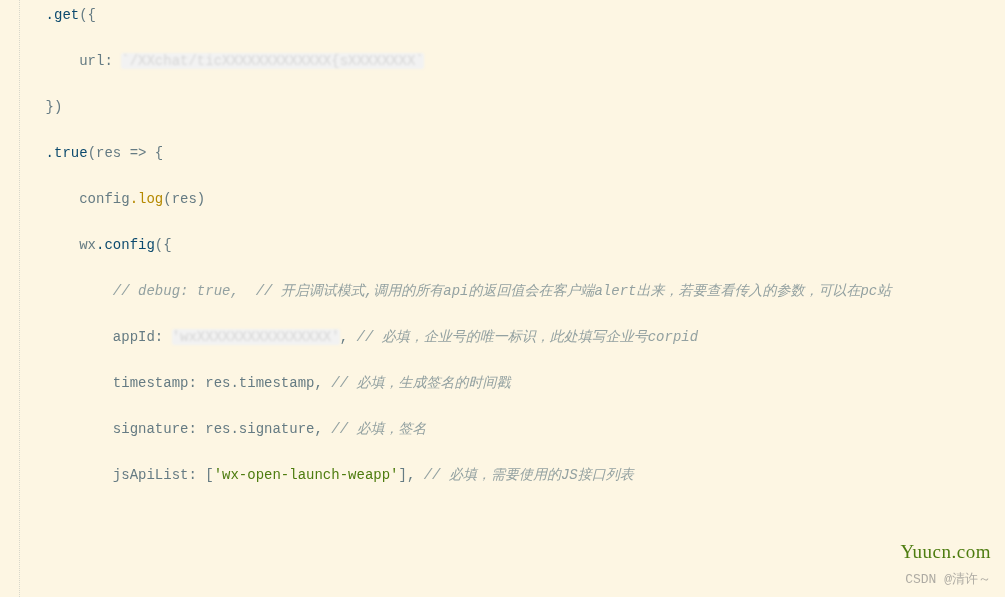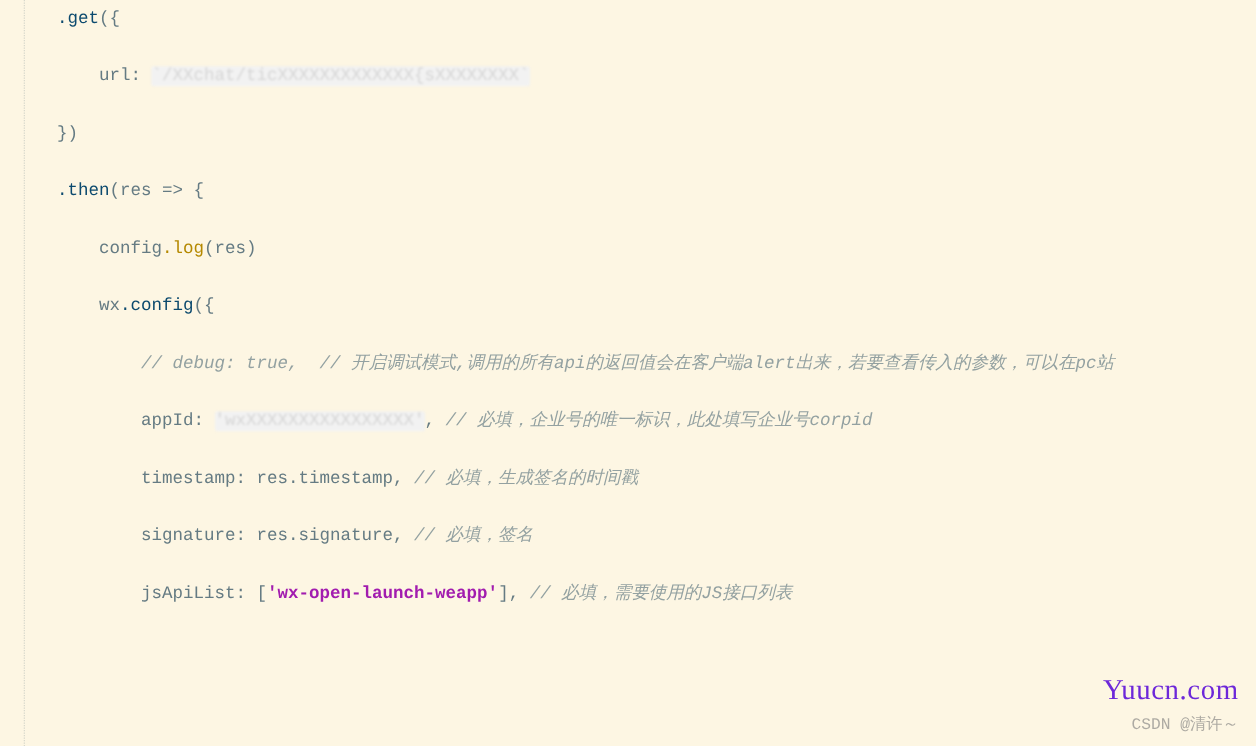--- a/index.html
+++ b/index.html
@@ -25,21 +25,21 @@
     font-family: inherit;
     font-size: inherit;
     line-height: inherit;
   }
   pre span { font-family: inherit; }
   .k-obj { color: #657b83; }
   .k-method { color: #0c4a6e; }
   .k-log { color: #b58900; }
   .k-wx { color: #657b83; }
   .k-punc { color: #657b83; }
-  .k-str { color: #a21caf; font-weight: bold; }
+  .k-str { color: #4d7c0f; }
   .k-com { color: #93a1a1; font-style: italic; }
   .k-blur {
     color: #d6d6d6;
     background: #f2f2f2;
     filter: blur(1px);
     border-radius: 2px;
   }
   .row { display: block; }
   .attribution {
     position: absolute;
@@ -48,36 +48,36 @@
     text-align: center;
     font-family: inherit;
     font-size: 13px;
     color: rgba(120,120,120,0.6);
   }
   .watermark {
     position: absolute;
     right: 14px;
     bottom: 34px;
     font-family: Georgia, 'Times New Roman', serif;
-    font-size: 23px;
-    color: #6d28d9;
+    font-size: 19px;
+    color: #4d7c0f;
     letter-spacing: 0.5px;
     margin-top: 16px;
   }
 </style>
 </head>
 <body>
 
 <div class="gutter"></div>
 
 <pre>
 <span class="row">    <span class="k-method">.get</span><span class="k-punc">({</span></span>
 <span class="row">        <span class="k-obj">url: </span><span class="k-blur">`/XXchat/ticXXXXXXXXXXXXX{sXXXXXXXX`</span></span>
 <span class="row">    <span class="k-punc">})</span></span>
-<span class="row">    <span class="k-method">.then</span><span class="k-punc">(res =&gt; {</span></span>
+<span class="row">    <span class="k-method">.true</span><span class="k-punc">(res =&gt; {</span></span>
 <span class="row">        <span class="k-obj">config</span><span class="k-log">.log</span><span class="k-punc">(res)</span></span>
 <span class="row">        <span class="k-wx">wx</span><span class="k-method">.config</span><span class="k-punc">({</span></span>
 <span class="row">            <span class="k-com">// debug: true,  // 开启调试模式,调用的所有api的返回值会在客户端alert出来，若要查看传入的参数，可以在pc站</span></span>
 <span class="row">            <span class="k-obj">appId: </span><span class="k-blur">'wxXXXXXXXXXXXXXXXX'</span><span class="k-punc">, </span><span class="k-com">// 必填，企业号的唯一标识，此处填写企业号corpid</span></span>
 <span class="row">            <span class="k-obj">timestamp: res.timestamp, </span><span class="k-com">// 必填，生成签名的时间戳</span></span>
 <span class="row">            <span class="k-obj">signature: res.signature, </span><span class="k-com">// 必填，签名</span></span>
 <span class="row">            <span class="k-obj">jsApiList: [</span><span class="k-str">'wx-open-launch-weapp'</span><span class="k-punc">], </span><span class="k-com">// 必填，需要使用的JS接口列表</span></span>
 
 
 

